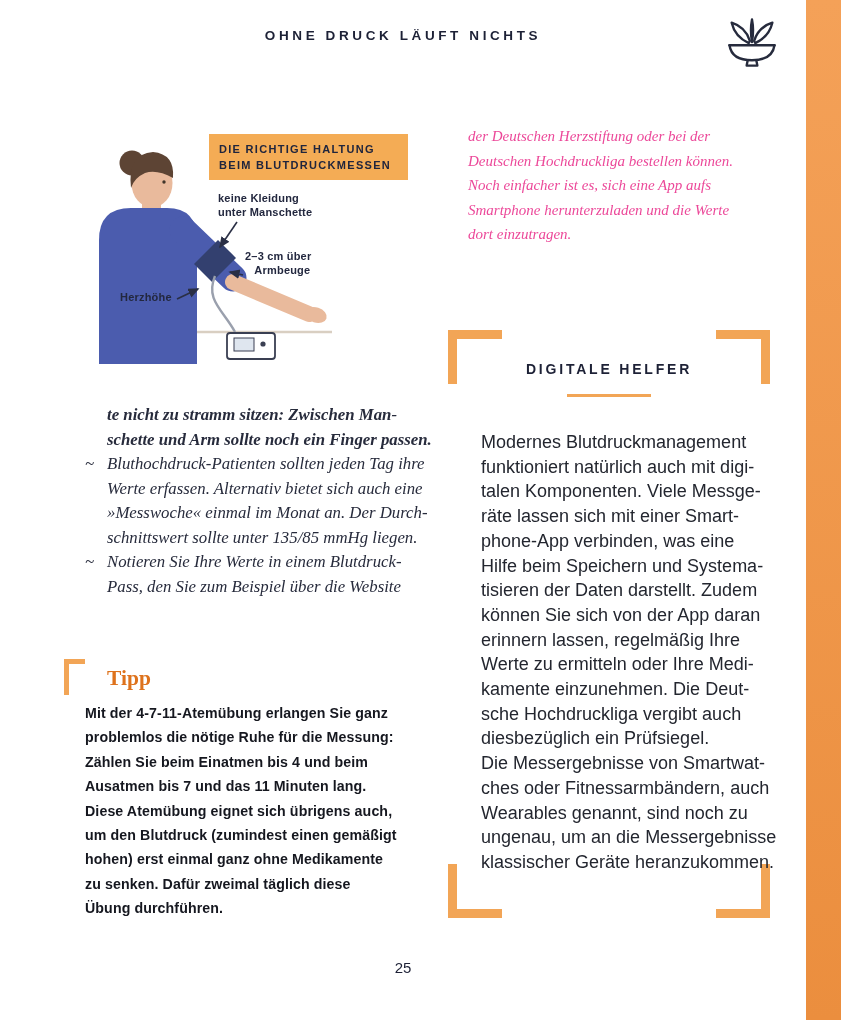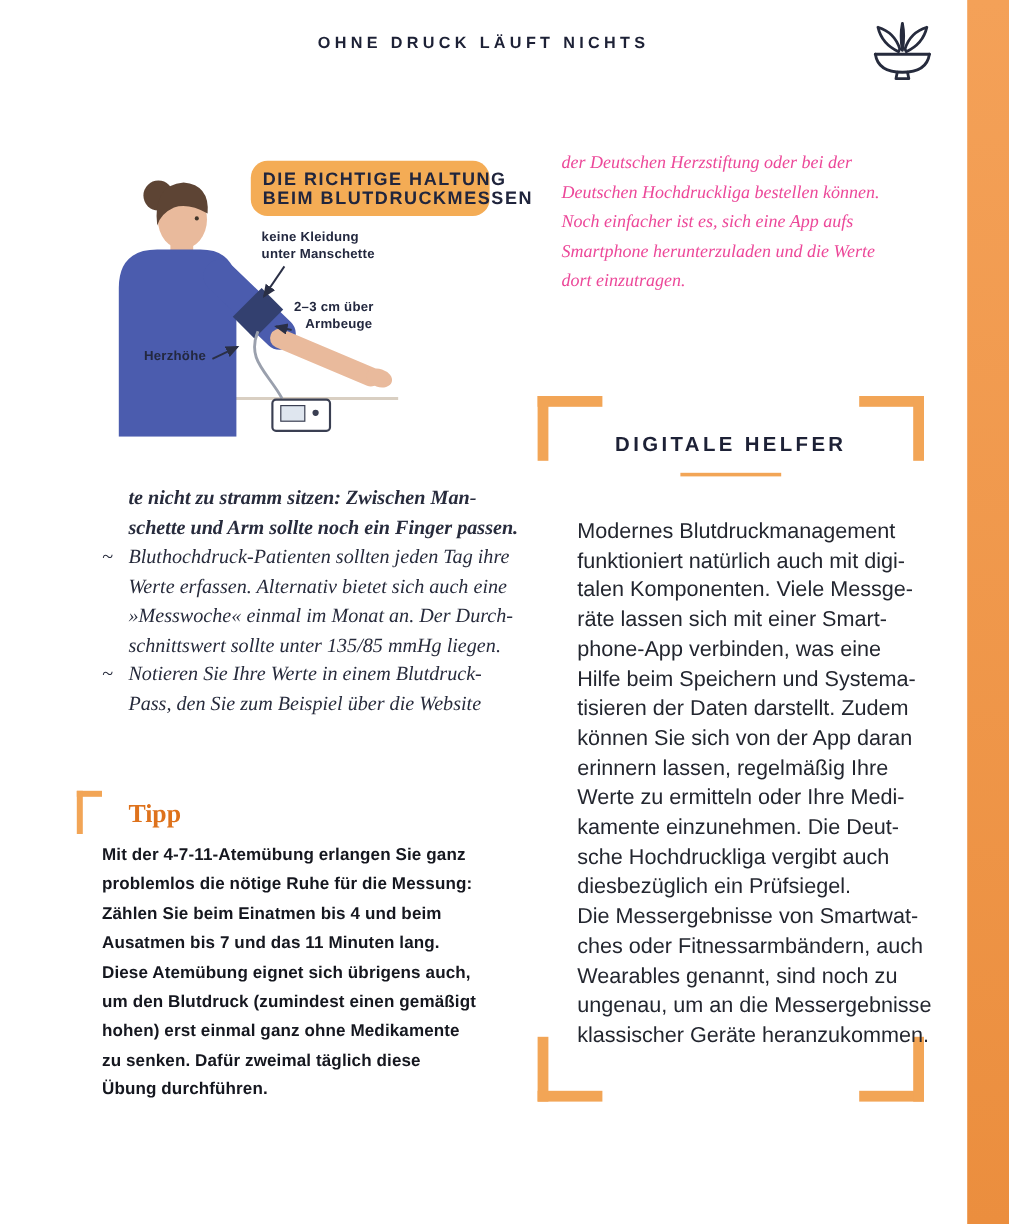--- a/index.html
+++ b/index.html
@@ -22,22 +22,22 @@
     position:absolute;top:28px;left:0;right:35px;text-align:center;
     font-size:13.5px;font-weight:bold;letter-spacing:3.6px;color:var(--text-dark);
   }
   .bowl-icon{position:absolute;left:722px;top:12px;}
 
   
   .illus{position:absolute;left:87px;top:130px;width:325px;height:228px;}
   .illus-label{
     position:absolute;left:122px;top:4px;width:179px;
     background:var(--label-box);padding:8px 10px 7px 10px;
-    font-size:15px;font-weight:bold;letter-spacing:1.3px;line-height:15.5px;
-    color:#20253d;white-space:pre;border-radius:14px;
+    font-size:11px;font-weight:bold;letter-spacing:1.3px;line-height:15.5px;
+    color:#20253d;white-space:pre;
   }
   .figure{position:absolute;left:0;top:12px;}
   .ann{position:absolute;font-size:11px;font-weight:bold;line-height:13.5px;
     color:#23283f;white-space:pre;letter-spacing:0.2px;}
   .ann-cuff{left:131px;top:62px;}
   .ann-pos{left:158px;top:120px;}
   .ann-heart{left:33px;top:161px;}
 
   
   .left-italic{
@@ -66,21 +66,21 @@
     font-family:"Liberation Serif",serif;font-style:italic;
     font-size:15px;line-height:24.5px;color:#ec4899;white-space:pre;
   }
   .info-box{position:absolute;left:448px;top:330px;width:322px;height:588px;}
   .bracket{position:absolute;width:45px;height:45px;}
   .bracket.tl{left:0;top:0;border-top:9px solid var(--accent);border-left:9px solid var(--accent);}
   .bracket.tr{right:0;top:0;border-top:9px solid var(--accent);border-right:9px solid var(--accent);}
   .bracket.bl{left:0;bottom:0;border-bottom:9px solid var(--accent);border-left:9px solid var(--accent);}
   .bracket.br{right:0;bottom:0;border-bottom:9px solid var(--accent);border-right:9px solid var(--accent);}
   .box-title{position:absolute;top:31px;left:0;right:0;text-align:center;
-    font-size:17px;font-weight:bold;letter-spacing:2.8px;color:var(--text-dark);}
+    font-size:14px;font-weight:bold;letter-spacing:2.8px;color:var(--text-dark);}
   .box-divider{position:absolute;top:64px;left:50%;transform:translateX(-50%);
     width:84px;height:3px;background:var(--accent);}
   .box-body{position:absolute;left:33px;top:100px;width:272px;
     font-size:18px;line-height:24.7px;color:#23262f;white-space:pre;}
 
   .page-number{position:absolute;top:959px;left:0;right:35px;text-align:center;
     font-size:15px;color:var(--text-dark);}
 </style>
 </head>
 <body>
@@ -213,14 +213,15 @@
 kamente einzunehmen. Die Deut-
 sche Hochdruckliga vergibt auch
 diesbezüglich ein Prüfsiegel.
 Die Messergebnisse von Smartwat-
 ches oder Fitnessarmbändern, auch
 Wearables genannt, sind noch zu
 ungenau, um an die Messergebnisse
 klassischer Geräte heranzukommen.</div>
   </div>
 
+  <div class="page-number">25</div>
 
 </div>
 
 </body></html>

